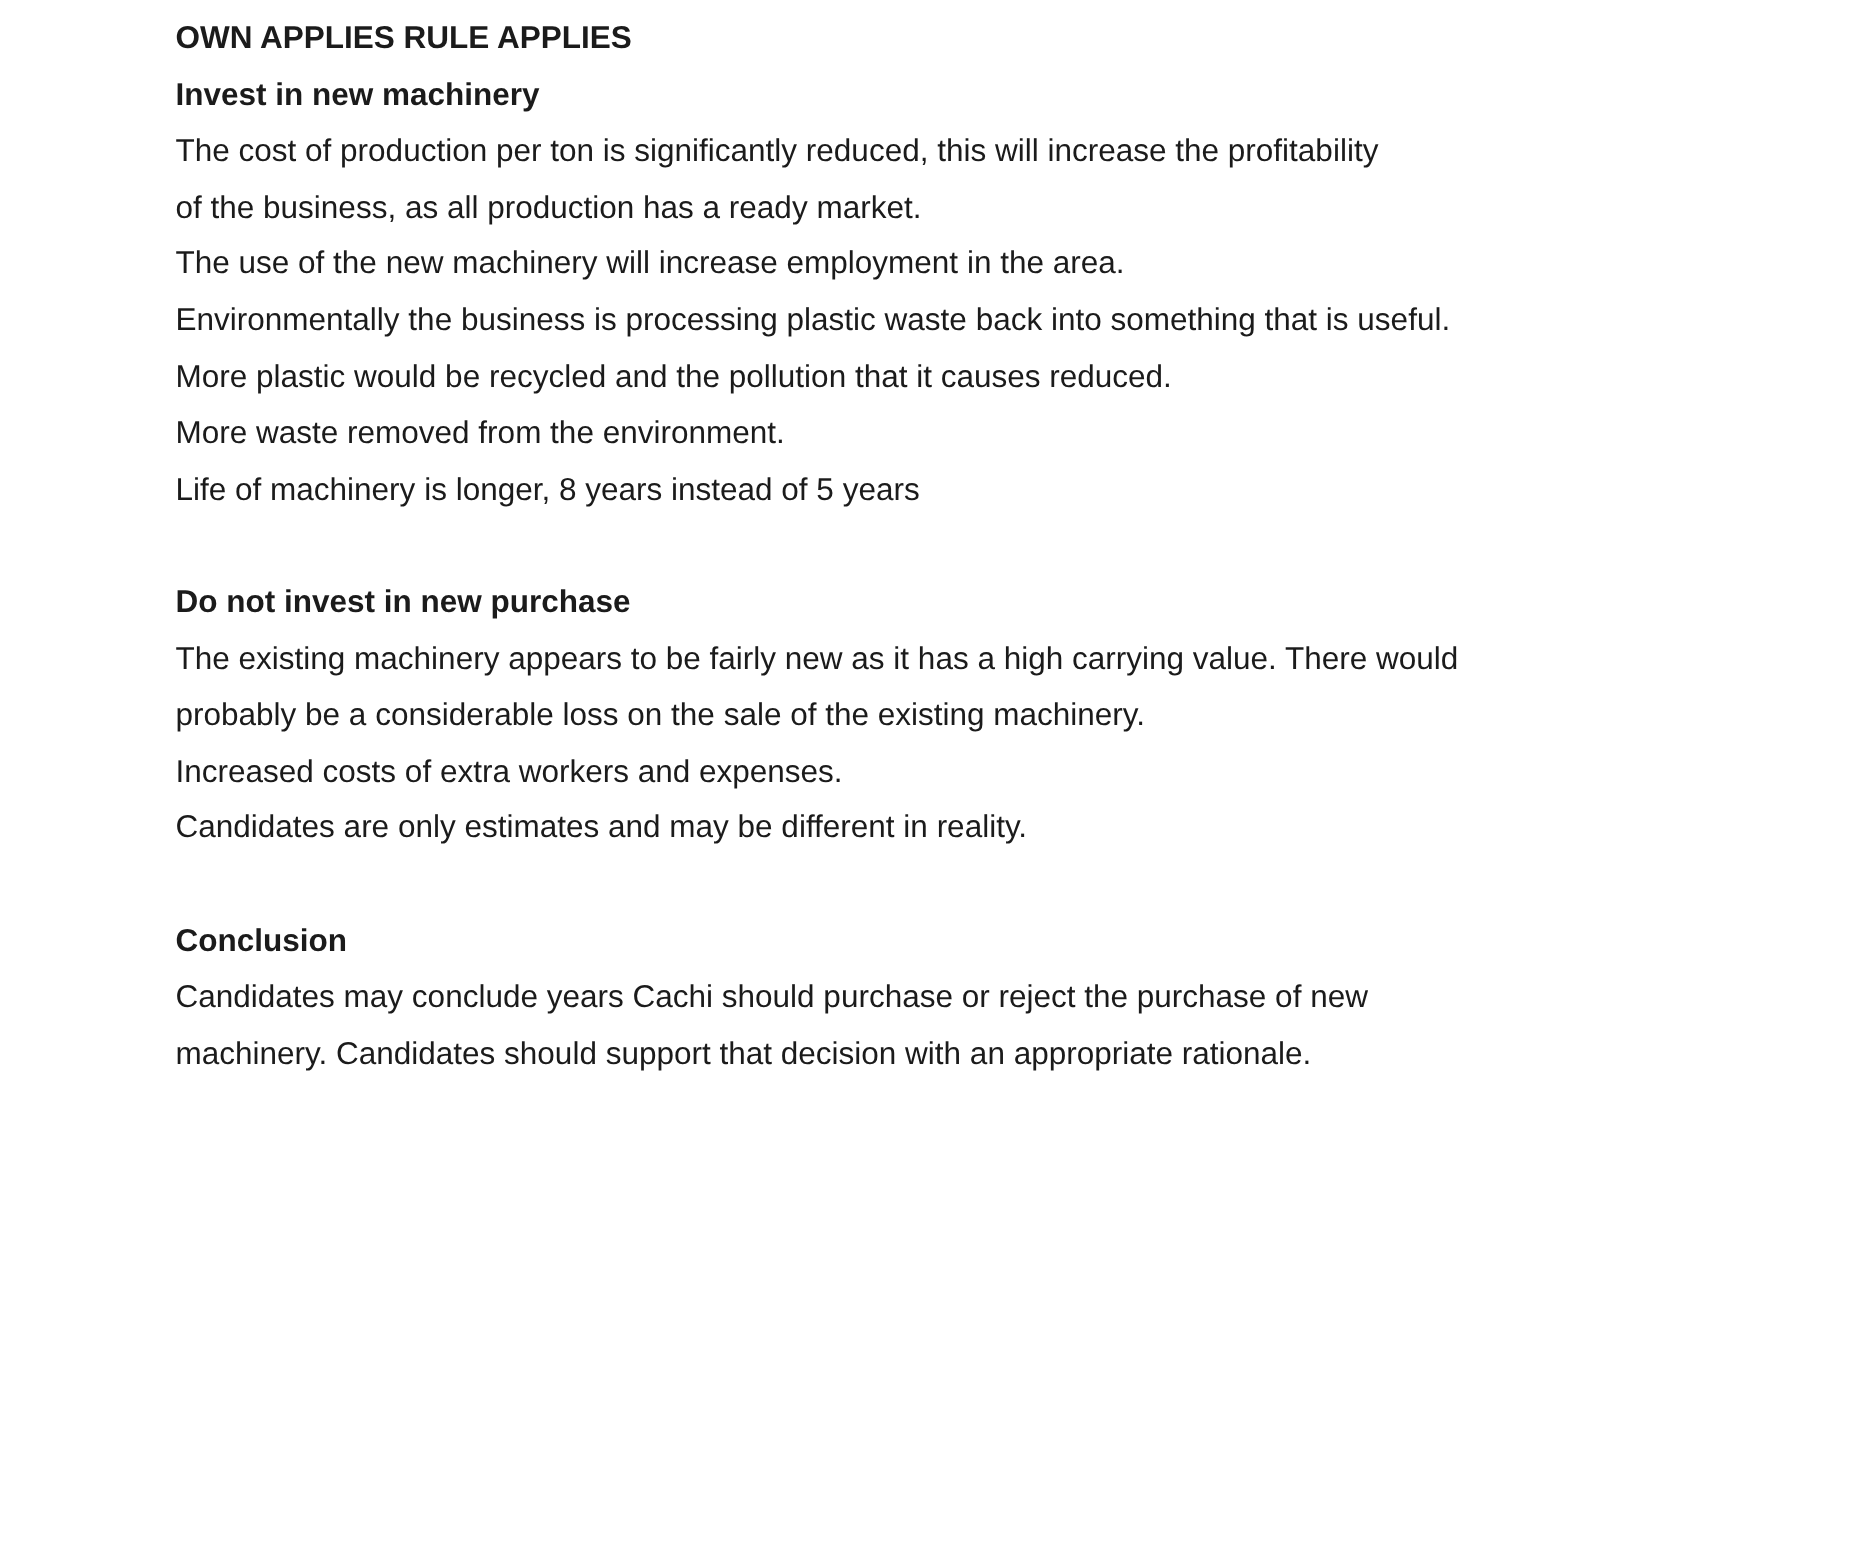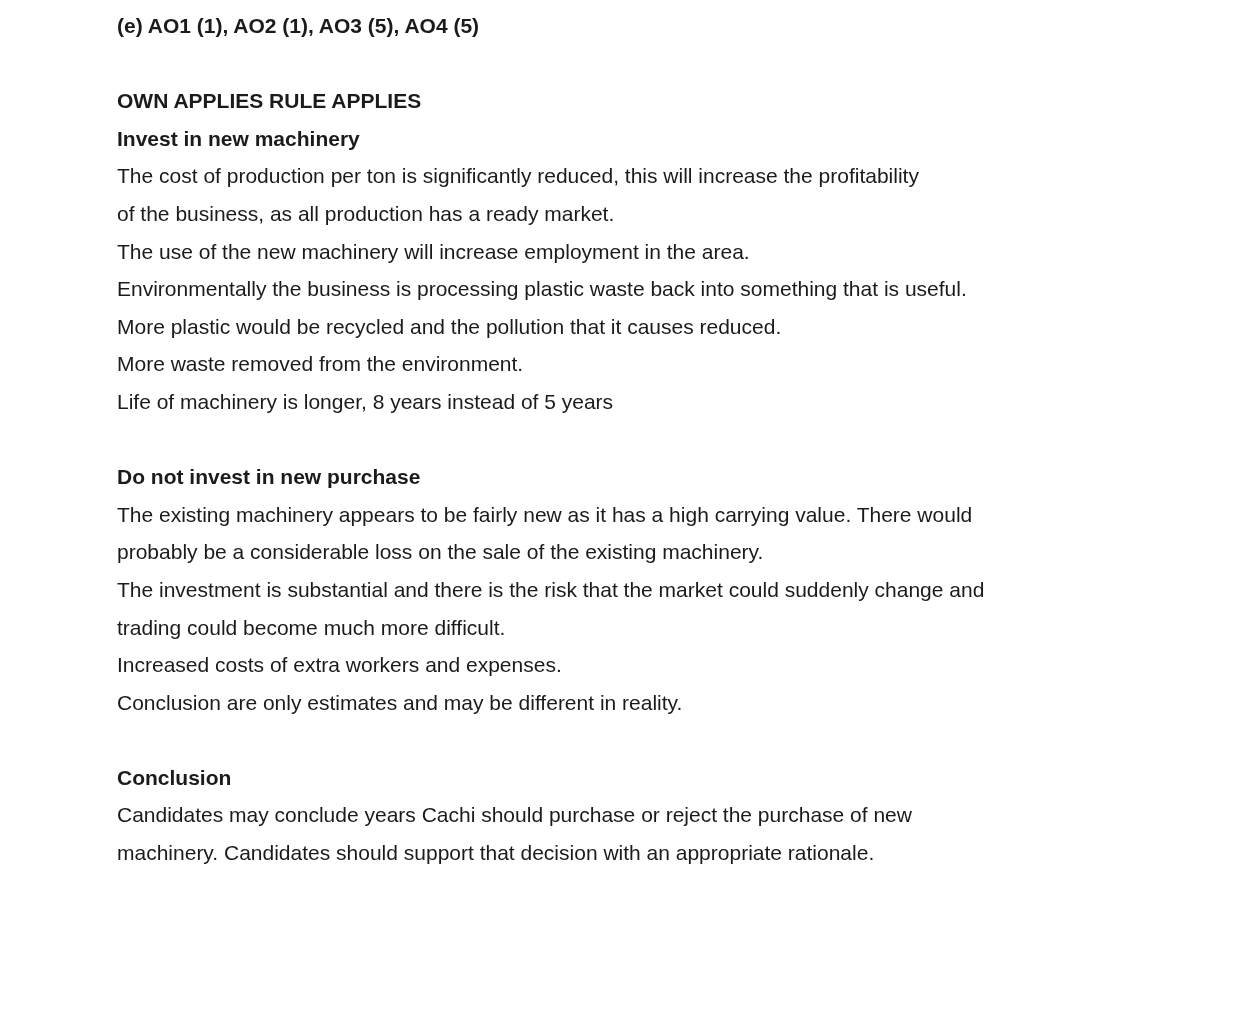--- a/index.html
+++ b/index.html
@@ -36,38 +36,36 @@
     line-height: 37.6px;
   }
   .para { margin: 0; }
   .para b { font-weight: 400; }
 </style>
 </head>
 <body>
 
 <div class="page">
   <div class="doc">
-    <p class="block heading">(e) AO1 (1), AO2 (1), AO3 (5), AO4 (5)</p>
     <p class="block heading">OWN APPLIES RULE APPLIES</p>
     <div id="sections">
         <section class="block">
           <p class="heading">Invest in new machinery</p>
           <p class="para"><span>The </span><b>cost of production per ton is significantly reduced</b><span>, this will </span><b>increase the profitability</b><br><span>of the business, as all production has a ready market.</span></p>
           <p class="para"><span>The use of the new machinery will </span><b>increase employment</b><span> in the area.</span></p>
           <p class="para"><b>Environmentally</b><span> the business is processing plastic waste back into something that is useful.</span></p>
           <p class="para"><span>More plastic would be recycled and the </span><b>pollution that it causes reduced.</b></p>
           <p class="para"><b>More waste removed</b><span> from the environment.</span></p>
           <p class="para"><b>Life of machinery</b><span> is longer, 8 years instead of 5 years</span></p>
         </section>
         <section class="block">
           <p class="heading">Do not invest in new purchase</p>
           <p class="para"><span>The existing machinery appears to be fairly new as it has a high carrying value. There would</span><br><span>probably be a </span><b>considerable loss on the sale of the existing machinery.</b></p>
-          <p class="para"><span>The investment is substantial and there is the risk that the market could suddenly change and</span><br><span>trading could become much more difficult.</span></p>
           <p class="para"><b>Increased costs</b><span> of extra workers and expenses.</span></p>
-          <p class="para"><span>Conclusion are </span><b>only estimates</b><span> and may be different in reality.</span></p>
+          <p class="para"><span>Candidates are </span><b>only estimates</b><span> and may be different in reality.</span></p>
         </section>
         <section class="block">
           <p class="heading">Conclusion</p>
           <p class="para"><span>Candidates may conclude years Cachi should purchase or reject the purchase of new</span><br><span>machinery. Candidates should support that decision with an appropriate rationale.</span></p>
         </section>
       </div>
   </div>
 </div>
 
 </body></html>

